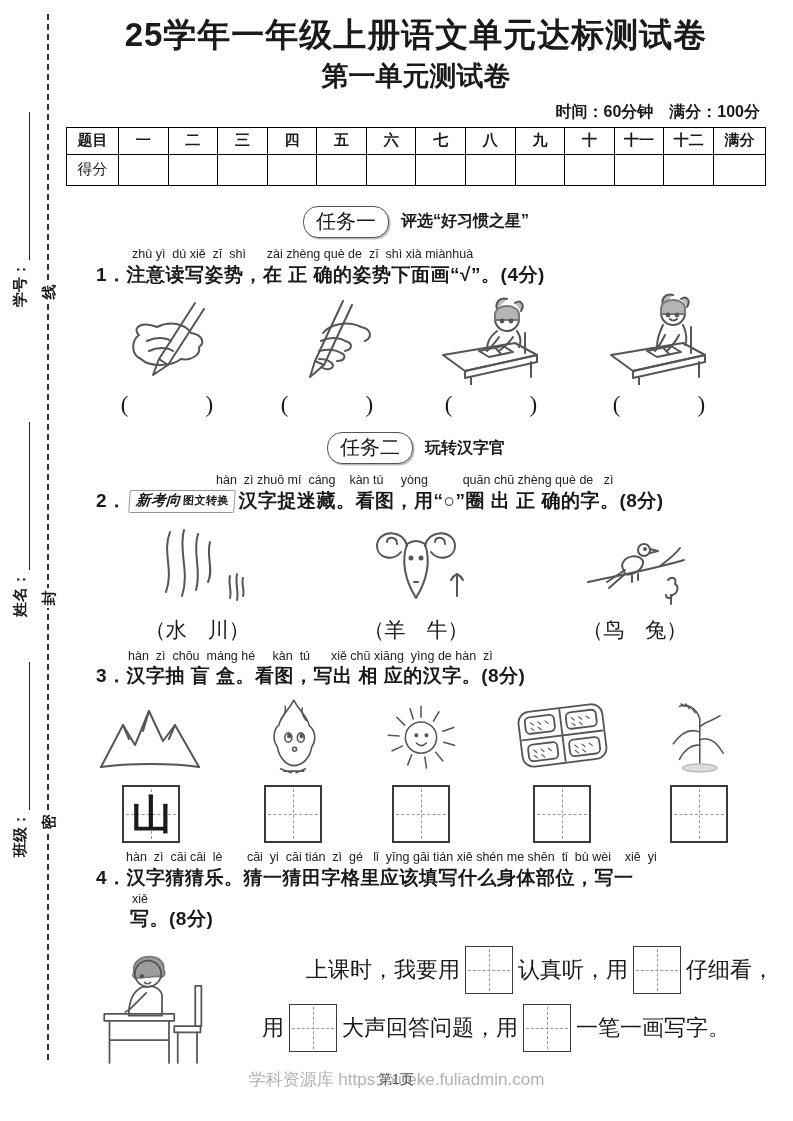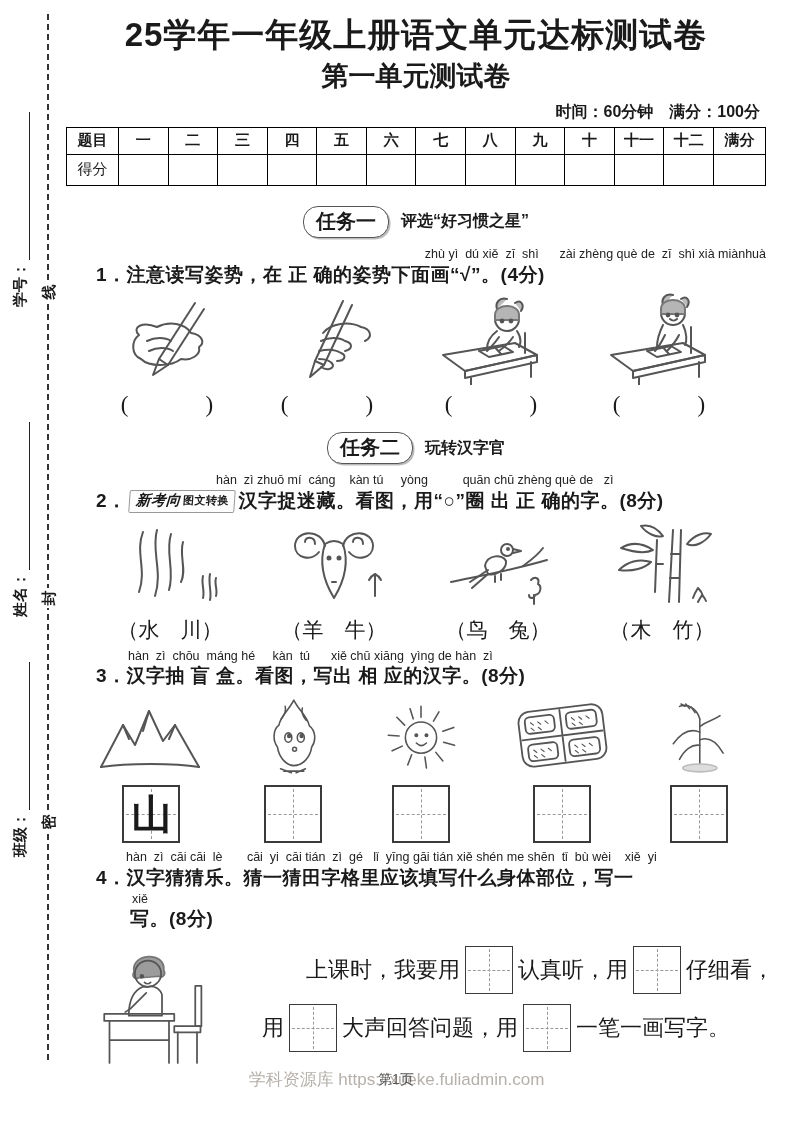--- a/index.html
+++ b/index.html
@@ -25,27 +25,27 @@
   .title{margin-top:16px;text-align:center;font-size:33px;font-weight:bold;letter-spacing:1px;line-height:1.15;}
   .subtitle{text-align:center;font-size:27px;font-weight:bold;margin-top:4px;}
   .meta{text-align:right;font-size:16px;font-weight:bold;margin:8px 6px 4px 0;}
   table.score{border-collapse:collapse;width:100%;table-layout:fixed;}
   table.score td{border:1.6px solid #000;text-align:center;font-size:15px;height:26px;padding:0;}
   table.score tr.hd td{font-weight:bold;}
   table.score tr.sc td{height:30px;}
   
   .banner{display:flex;justify-content:center;align-items:center;gap:12px;margin-top:20px;}
   .banner .tag{
-    border:1.6px solid #555;border-radius:15px;padding:1px 12px 2px;font-size:20px;font-weight:bold;
+    border:1.6px solid #555;border-radius:15px;padding:1px 12px 2px;font-size:20px;font-weight:normal;
     box-shadow:1.5px 1.5px 0 #bbb;background:#fff;
   }
   .banner .bt{font-size:16px;font-weight:bold;}
   
   .pinyin{font-size:12.5px;color:#222;white-space:pre;margin-top:10px;line-height:1.1;}
-  .pin1{padding-left:66px;text-align:right;}.pin2{padding-left:150px;}.pin3{padding-left:62px;}.pin4{padding-left:60px;margin-top:8px;}
+  .pin1{padding-left:66px;}.pin2{padding-left:150px;}.pin3{padding-left:62px;}.pin4{padding-left:60px;margin-top:8px;}
   .qtext{font-size:19px;font-weight:bold;padding-left:30px;line-height:1.35;letter-spacing:0.5px;}
   .badge{
     display:inline-flex;align-items:center;border:1px solid #999;border-radius:2px;
     padding:0 5px 1px 6px;margin:0 4px 0 2px;vertical-align:2px;background:#fdfdfd;
     transform:skewX(-4deg);
   }
   .badge-main{font-style:italic;font-weight:bold;font-size:14.5px;}
   .badge-sub{font-size:11px;font-weight:bold;margin-left:2px;}
   .imgrow{display:flex;justify-content:space-around;align-items:flex-end;padding:6px 22px 0;}
   .imgcol{display:flex;flex-direction:column;align-items:center;}
@@ -267,33 +267,20 @@
         <circle cx="64" cy="26" r="6"></circle>
         <path d="M70 25 L78 27 L70 29"></path>
         <circle cx="65" cy="25" r="1" fill="#555"></circle>
         <path d="M42 42 C44 30 60 30 63 37 C64 46 52 52 45 50 Z"></path>
         <path d="M45 46 L27 58 M45 50 L29 64"></path>
         <path d="M52 52 L52 58 M58 50 L58 56"></path>
         <path d="M88 56 C92 52 97 54 95 60 C99 62 98 70 92 71 C91 75 86 75 86 71 M91 71 L91 80"></path>
       </svg>
       <div class="caption">（鸟　兔）</div>
     </div>
-    <div class="imgcol">
-      <svg class="draw" width="110" height="86" viewBox="0 0 110 86">
-        <path d="M66 6 L62 78 M74 6 L72 78"></path>
-        <path d="M64 30 L73 30 M63 54 L72 54"></path>
-        <path d="M50 16 L48 68 M50 40 L56 40"></path>
-        <path d="M46 26 C34 18 24 18 14 24 C26 28 38 30 46 26 Z"></path>
-        <path d="M44 38 C32 34 20 38 12 46 C26 48 38 44 44 38 Z"></path>
-        <path d="M56 12 C50 4 42 0 34 2 C40 10 50 14 56 12 Z"></path>
-        <path d="M80 20 C88 10 98 8 104 10 C98 18 88 24 80 20 Z"></path>
-        <path d="M86 74 C88 68 90 66 91 64 C93 66 95 68 96 72 M91 78 C93 74 94 73 95 71 C97 73 98 74 99 77"></path>
-      </svg>
-      <div class="caption">（木　竹）</div>
-    </div>
   </div>
 
   <div class="pinyin pin3" style="margin-top:6px;">hàn  zì  chōu  máng hé     kàn  tú      xiě chū xiāng  yìng de hàn  zì</div>
   <div class="qtext">3．汉字抽 盲 盒。看图，写出 相 应的汉字。(8分)</div>
 
   <div class="imgrow" style="padding:8px 8px 0;">
     <div class="imgcol">
       <svg class="draw" width="112" height="72" viewBox="0 0 112 72">
         <path d="M6 64 L28 22 L40 42 L54 8 L68 38 L80 22 L104 64"></path>
         <path d="M28 22 L34 36 M54 8 L48 28 M80 22 L74 36"></path>

